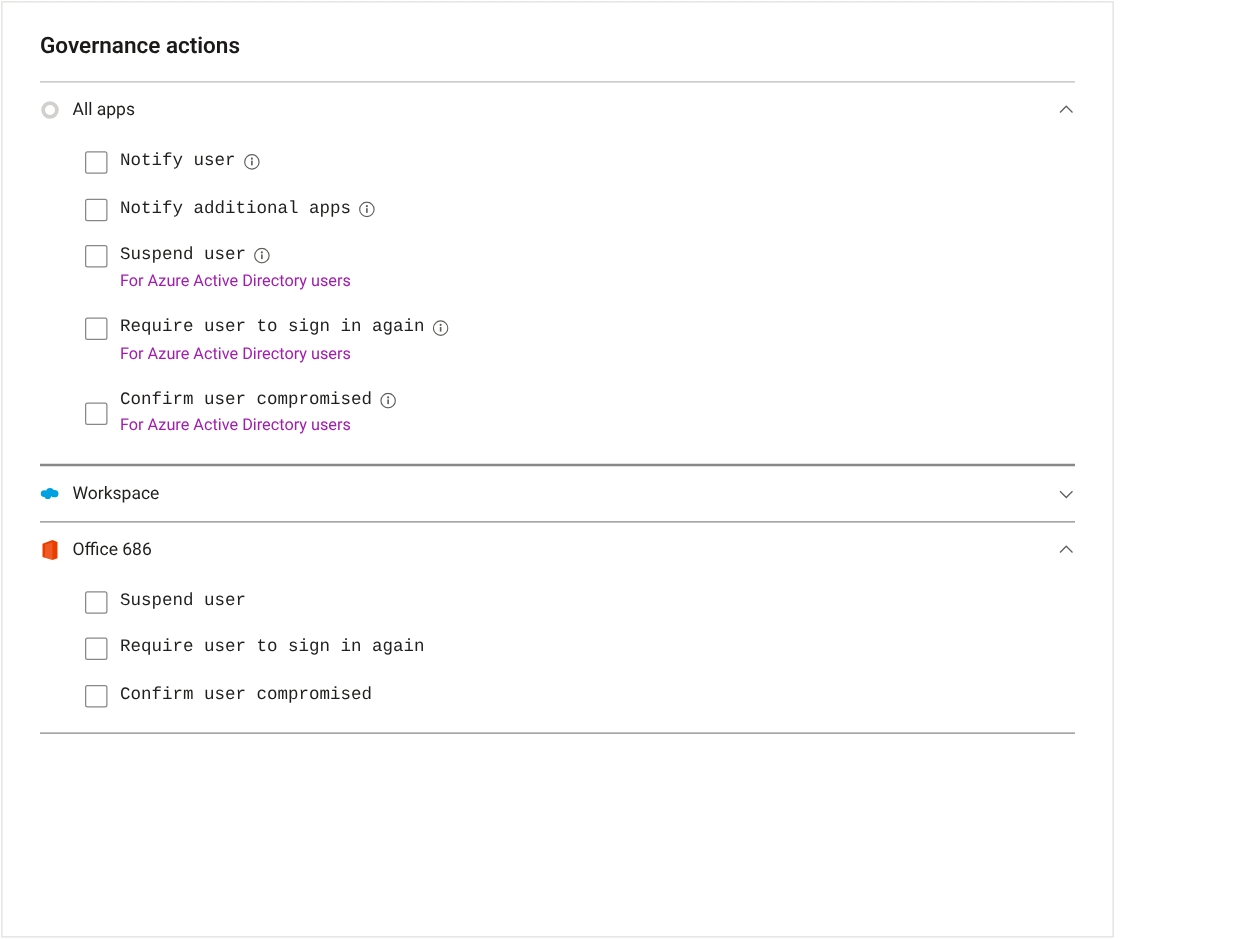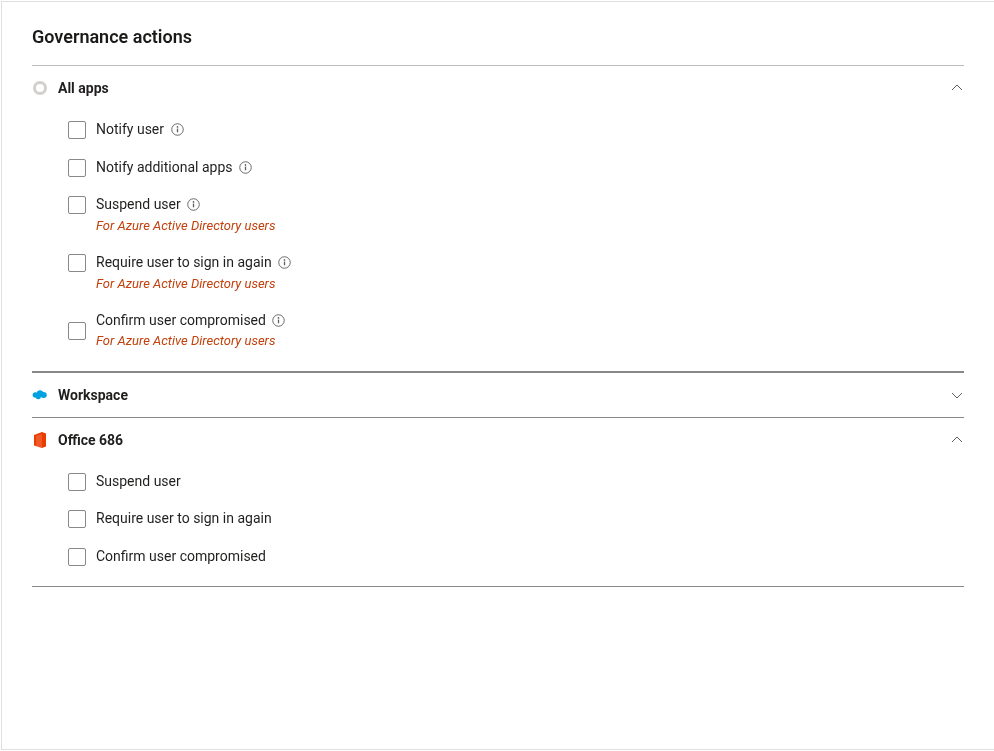--- a/index.html
+++ b/index.html
@@ -9,21 +9,21 @@
     }
     body {
       font-family: "Segoe UI", -apple-system, BlinkMacSystemFont, Roboto, sans-serif;
       font-size: 14px;
       color: #323130;
       background: #fff;
       padding: 1px;
     }
     .panel {
       border: 1px solid #e1dfdd;
-      width: 994px;
+      width: 890px;
       min-height: 749px;
       padding: 24px 30px;
       background: #fff;
     }
     .panel-title {
       font-size: 18px;
       font-weight: 600;
       color: #1b1a19;
       margin-bottom: 18px;
     }
@@ -46,21 +46,21 @@
       width: 16px;
       height: 16px;
       margin-right: 10px;
       display: flex;
       align-items: center;
       justify-content: center;
       flex-shrink: 0;
     }
     .section-header .label {
       flex: 1;
-      font-weight: 700;
+      font-weight: 400;
       color: #201f1e;
     }
     .chevron {
       width: 14px;
       height: 14px;
       display: flex;
       align-items: center;
       justify-content: center;
       flex-shrink: 0;
       color: #605e5c;
@@ -90,37 +90,37 @@
       margin-top: 1px;
     }
     .option-text {
       display: flex;
       flex-direction: column;
     }
     .option-label-line {
       display: flex;
       align-items: center;
       gap: 6px;
+      font-family: Liberation Mono, monospace;
     }
     .option-label {
       color: #201f1e;
     }
     .info-icon {
       width: 14px;
       height: 14px;
       display: inline-flex;
       align-items: center;
       justify-content: center;
       cursor: pointer;
     }
     .option-sub {
-      color: #c2410c;
+      color: #a21caf;
       font-size: 13px;
       margin-top: 2px;
-      font-style: italic;
     }
     .sect-divider {
       border: none;
       border-top: 1px solid #8a8886;
     }
     
     .ring-icon {
       width: 14px;
       height: 14px;
       border: 3px solid #d2d0ce;

